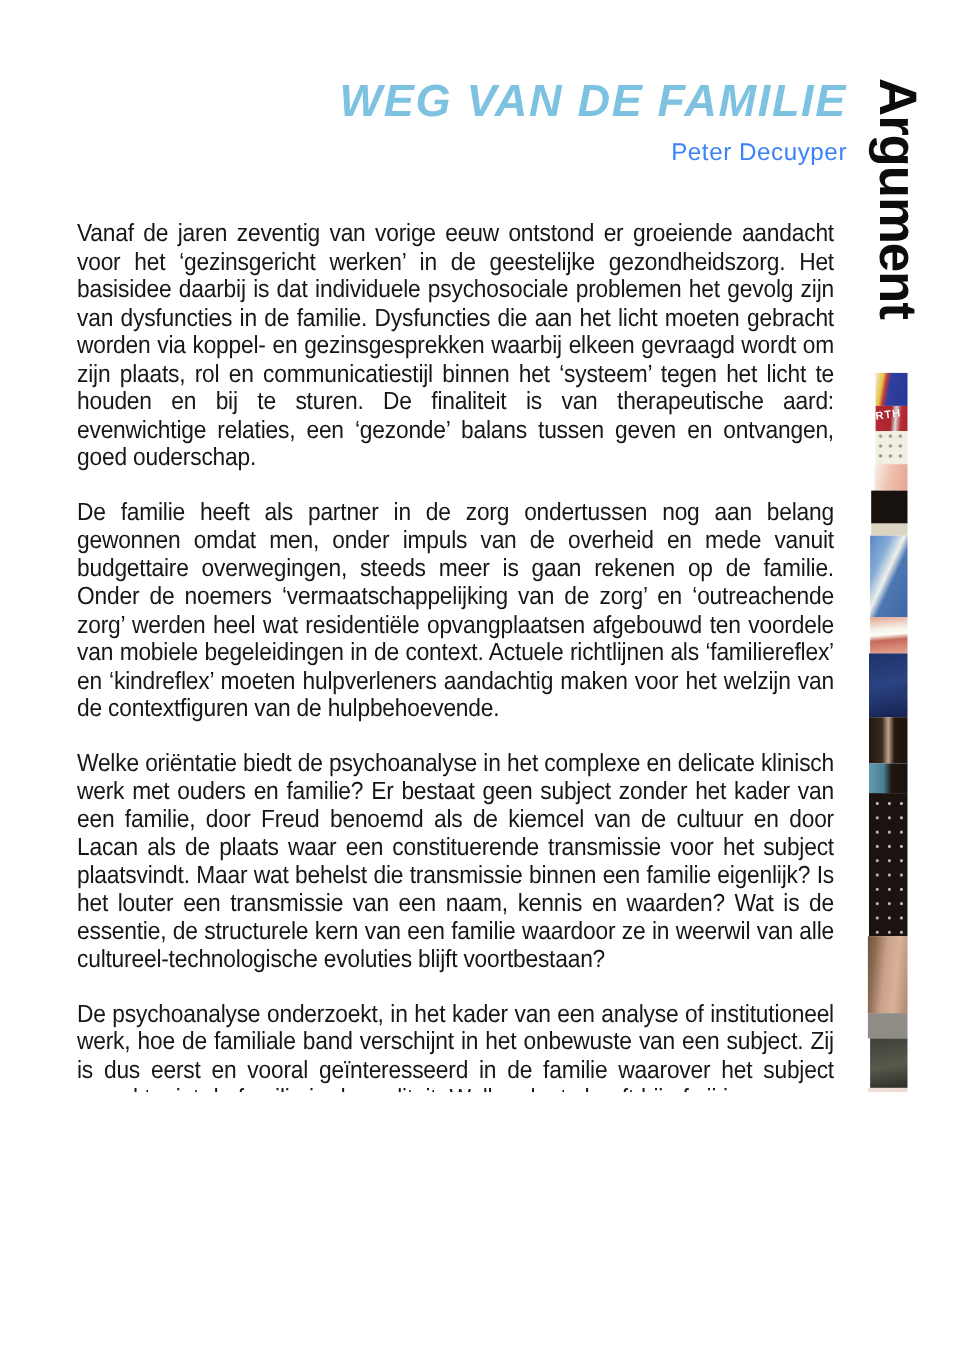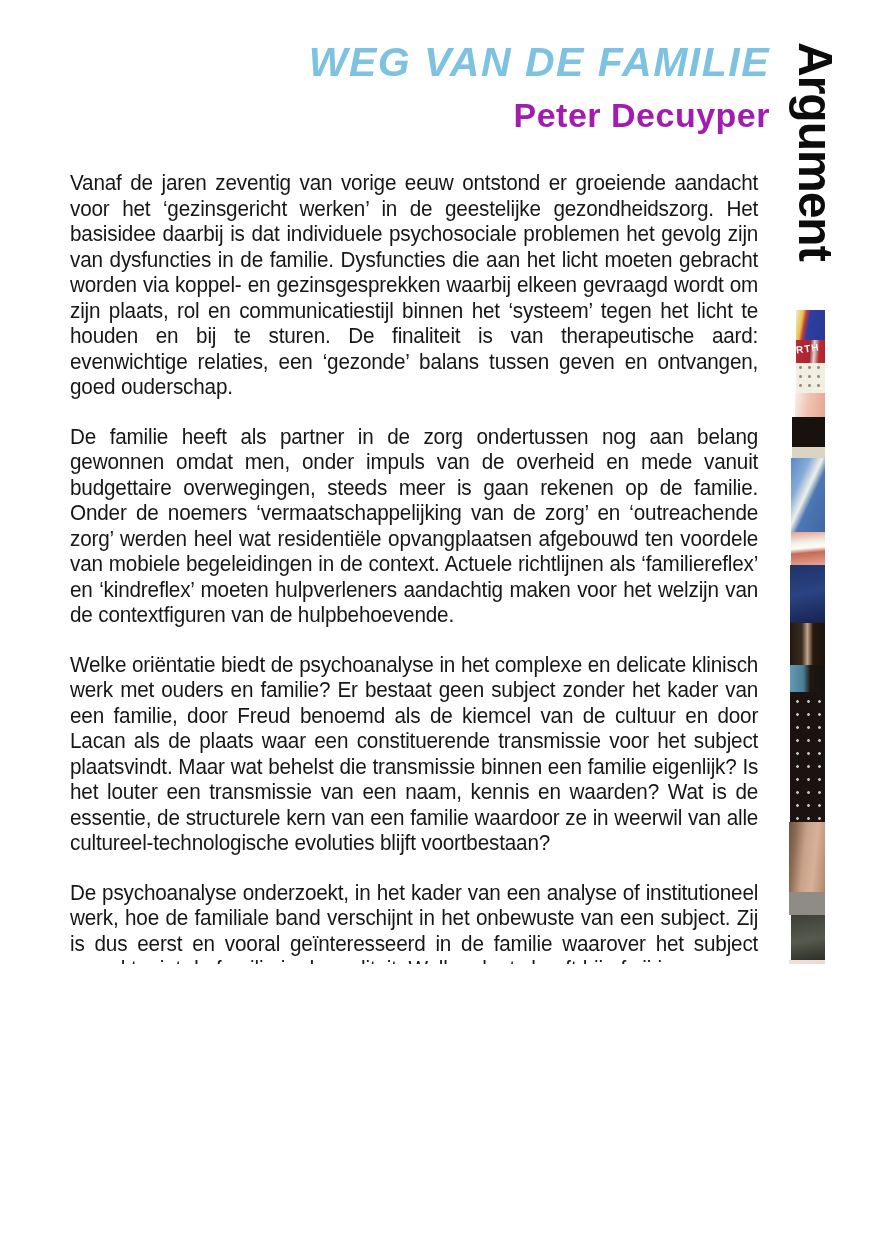--- a/index.html
+++ b/index.html
@@ -4,43 +4,44 @@
 <style>
   html,body{margin:0;padding:0;background:#ffffff;}
   .page{
     position:relative;
     width:874px;
     height:964px;
     background:#ffffff;
     overflow:hidden;
     font-family:"Liberation Sans", sans-serif;
     color:#1a1a1a;
+    margin-top:29px;
   }
   
   .article-header{
     position:absolute;
     top:42px;
     right:104px;
     text-align:right;
   }
   .article-title{
     margin:0;
     font-size:41px;
     line-height:1.0;
     font-weight:bold;
     font-style:italic;
     letter-spacing:1.5px;
     white-space:nowrap;
   }
   .author-name{
     margin-top:13px;
-    font-size:34px;
-    font-weight:bold;
+    font-size:22px;
+    font-weight:normal;
     letter-spacing:0.5px;
-    color:#a21caf;
+    color:#3b82f6;
     white-space:nowrap;
   }
   
   .edge-label{
     position:absolute;
     top:42px;
     left:788px;
     writing-mode:vertical-rl;
     text-orientation:mixed;
     font-size:48px;

